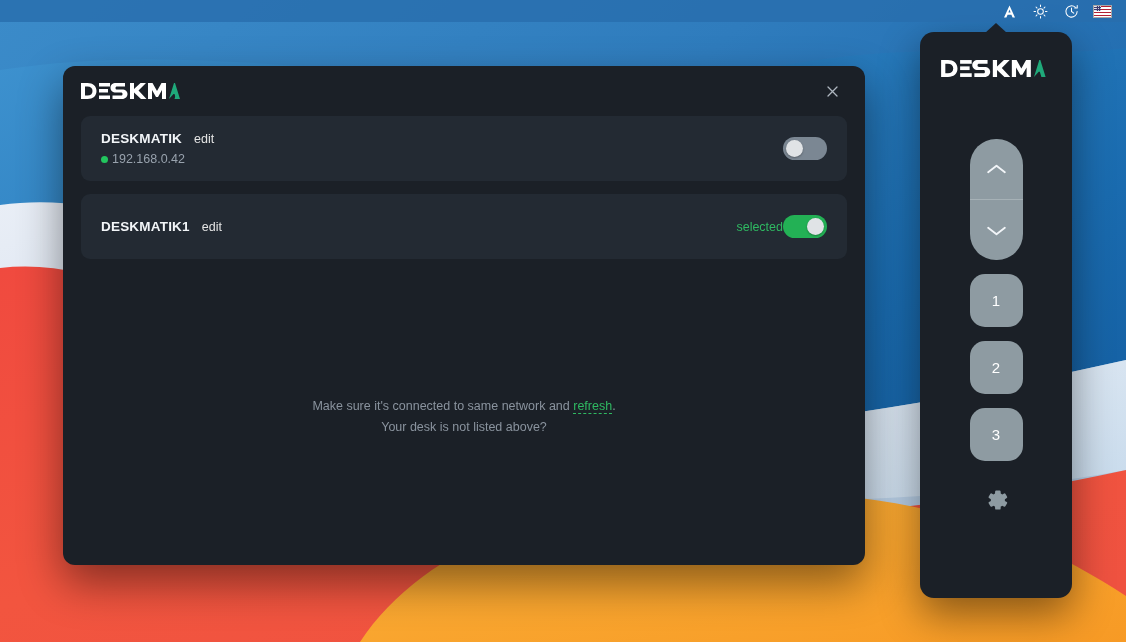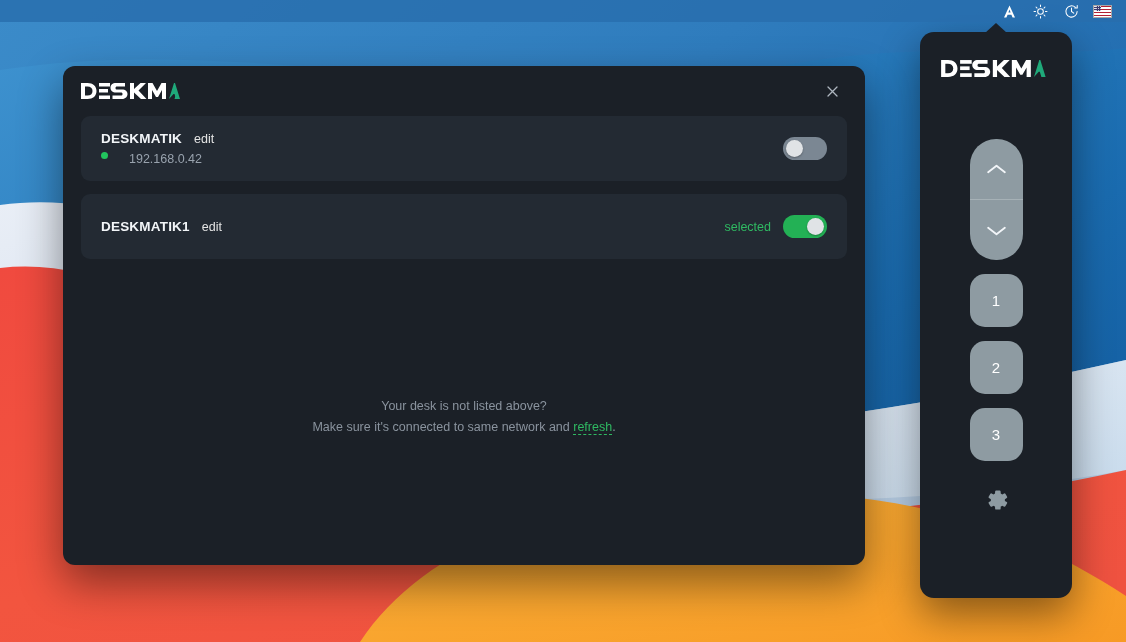--- a/index.html
+++ b/index.html
@@ -94,30 +94,30 @@
   .device-info { flex: 1; min-width: 0; }
   .device-top { display: flex; align-items: baseline; gap: 12px; }
   .device-name {
     color: #f2f5f8; font-size: 13.5px; font-weight: bold;
     letter-spacing: .2px;
   }
   .device-edit {
     color: #e5e5e5; font-size: 12.5px;
   }
   .device-sub {
-    display: flex; align-items: flex-start; gap: 21px;
+    display: flex; align-items: center; gap: 4px;
     margin-top: 6px;
   }
   .status-dot {
     width: 7px; height: 7px; border-radius: 50%;
     background: #22c55e; flex: none;
   }
   .device-ip { color: #98a2ad; font-size: 12.5px; }
 
-  .device-right { display: flex; align-items: center; gap: 12px; }
+  .device-right { display: flex; align-items: center; gap: 0; }
   .selected-label { color: #2fb962; font-size: 12.5px; }
 
   .toggle {
     width: 44px; height: 23px; border-radius: 12px;
     position: relative; flex: none;
     background: #7b8793;
     cursor: pointer;
     transition: background .15s;
   }
   .toggle.on { background: #23b155; }
@@ -381,24 +381,24 @@
         <span class="selected-label">selected</span>
         <span class="toggle on">
           <span class="knob"></span>
         </span>
       </div>
     </div>
 
   </div>
 
   <div id="modal-footer">
-    <span class="fl">Your desk is not listed above?</span>
     <span class="fl">
       <span>Make sure it's connected to same network and </span><span id="refresh-link">refresh</span><span>.</span>
     </span>
+    <span class="fl">Your desk is not listed above?</span>
   </div>
 
 </div>
 
 <div id="side-panel">
   <span id="panel-notch"></span>
 
   <span id="panel-logo">
     <svg width="112" height="19" viewBox="0 0 208 36">
       <path d="M0 2 h13 c11 0 18 6 18 16 s-7 16 -18 16 H0 Z

